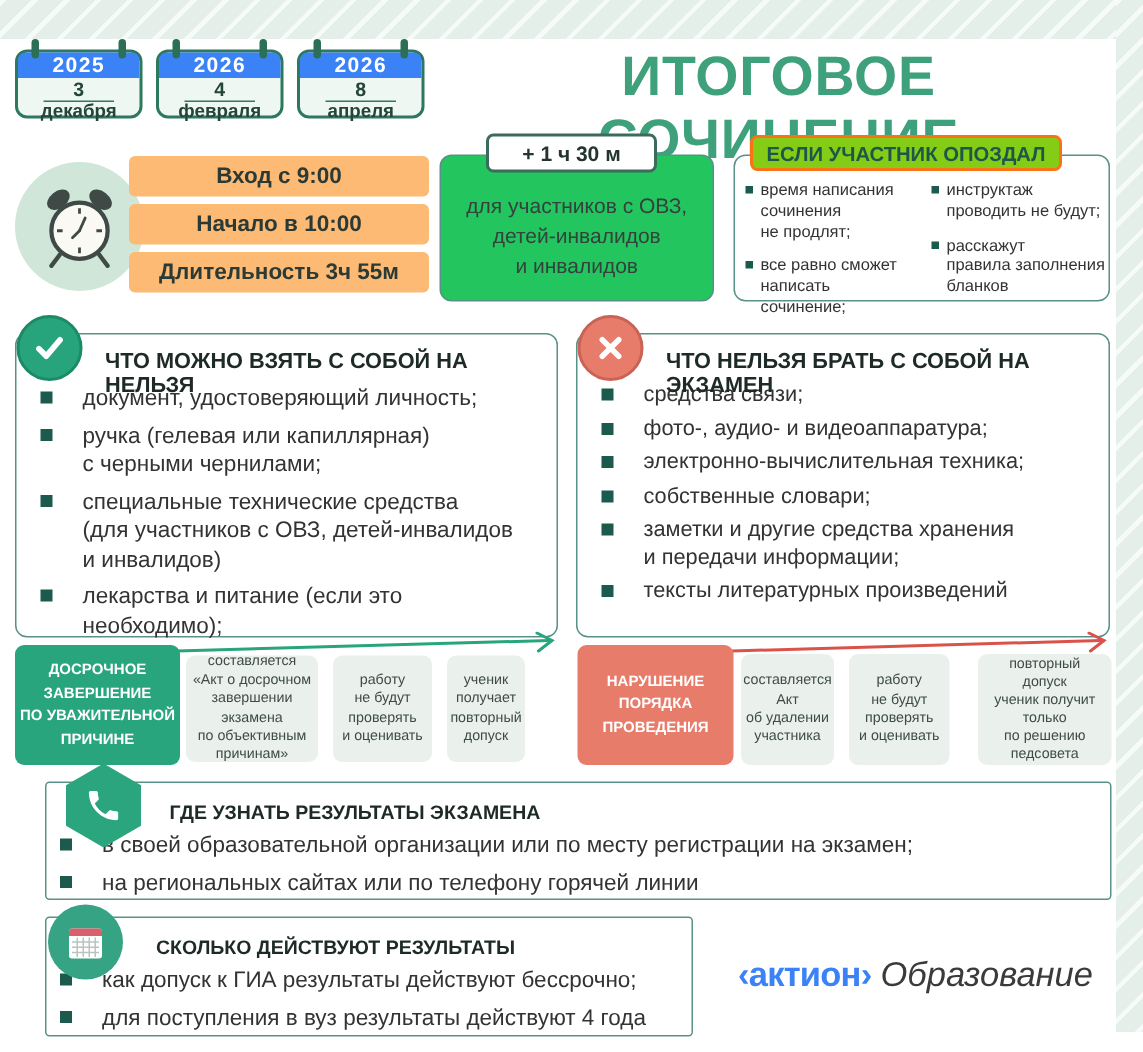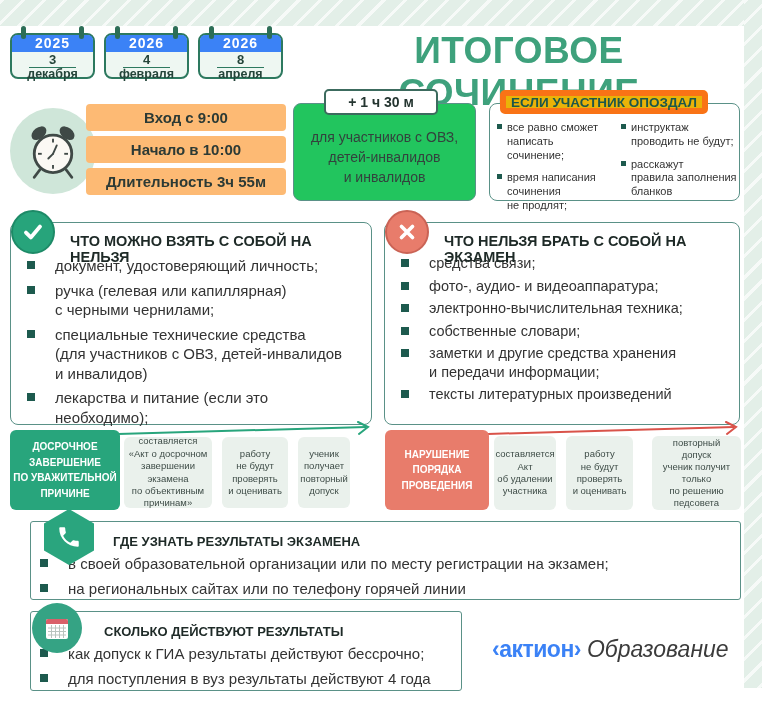--- a/index.html
+++ b/index.html
@@ -30,21 +30,21 @@
   
   .clock-wrap { position:absolute; left:10px; top:108px; width:86px; height:86px; border-radius:50%; background:#cfe6d9; display:flex; align-items:center; justify-content:center; }
   .pill { position:absolute; left:86px; width:200px; height:27px; background:#fdba74; border-radius:4px; color:#2c3a35; font-weight:700; font-size:15px; display:flex; align-items:center; justify-content:center; }
 
   
   .ovz-box { position:absolute; left:293px; top:103px; width:183px; height:98px; border:1.5px solid #5a9187; border-radius:8px; background:#22c55e; display:flex; align-items:center; justify-content:center; text-align:center; font-size:14px; color:#33423d; padding-top:10px; white-space:pre-line; line-height:1.45; }
   .ovz-badge { position:absolute; left:324px; top:89px; width:114px; height:26px; background:#fff; border:2px solid #3c6b5e; border-radius:5px; font-weight:800; font-size:14px; color:#243530; display:flex; align-items:center; justify-content:center; z-index:2; }
 
   
   .late-box { position:absolute; left:489px; top:103px; width:251px; height:98px; border:1.5px solid #5a9187; border-radius:8px; background:#fff; }
-  .late-badge { position:absolute; left:500px; top:90px; width:208px; height:24px; background:#eab308; border:6px solid #f97316; border-radius:5px; font-weight:800; font-size:13.5px; color:#1d574a; display:flex; align-items:center; justify-content:center; z-index:2; }
+  .late-badge { position:absolute; left:500px; top:90px; width:208px; height:24px; background:#84cc16; border:2px solid #f97316; border-radius:5px; font-weight:800; font-size:13.5px; color:#1d574a; display:flex; align-items:center; justify-content:center; z-index:2; }
   .late-cols { position:absolute; left:497px; top:121px; width:240px; display:flex; gap:8px; z-index:2; }
   .late-col { flex:1; display:flex; flex-direction:column; gap:9px; }
   .late-item { display:flex; gap:5px; font-size:11px; color:#333; line-height:1.25; white-space:pre-line; }
   .sq-s { width:5px; height:5px; background:#1d5a4e; margin-top:3px; flex:none; }
 
   
   .panel { position:absolute; border:1.5px solid #5a9187; border-radius:8px; background:#fff; }
   .allowed-panel { left:10px; top:222px; width:362px; height:203px; }
   .forbidden-panel { left:384px; top:222px; width:356px; height:203px; }
   .badge-circle { position:absolute; width:44px; height:44px; border-radius:50%; display:flex; align-items:center; justify-content:center; z-index:3; }
@@ -142,25 +142,25 @@
 
   <div class="ovz-badge">+ 1 ч 30 м</div>
   <div class="ovz-box">для участников с ОВЗ,
 детей-инвалидов
 и инвалидов</div>
 
   <div class="late-box"></div>
   <div class="late-badge">ЕСЛИ УЧАСТНИК ОПОЗДАЛ</div>
   <div class="late-cols">
     <div class="late-col">
-      <div class="late-item"><span class="sq-s"></span><span class="btxt">все равно сможет
-написать сочинение;</span></div>
       <div class="late-item"><span class="sq-s"></span><span class="btxt">время написания
 сочинения
 не продлят;</span></div>
+      <div class="late-item"><span class="sq-s"></span><span class="btxt">все равно сможет
+написать сочинение;</span></div>
     </div>
     <div class="late-col">
       <div class="late-item"><span class="sq-s"></span><span class="btxt">инструктаж
 проводить не будут;</span></div>
       <div class="late-item"><span class="sq-s"></span><span class="btxt">расскажут
 правила заполнения
 бланков</span></div>
     </div>
   </div>
 

